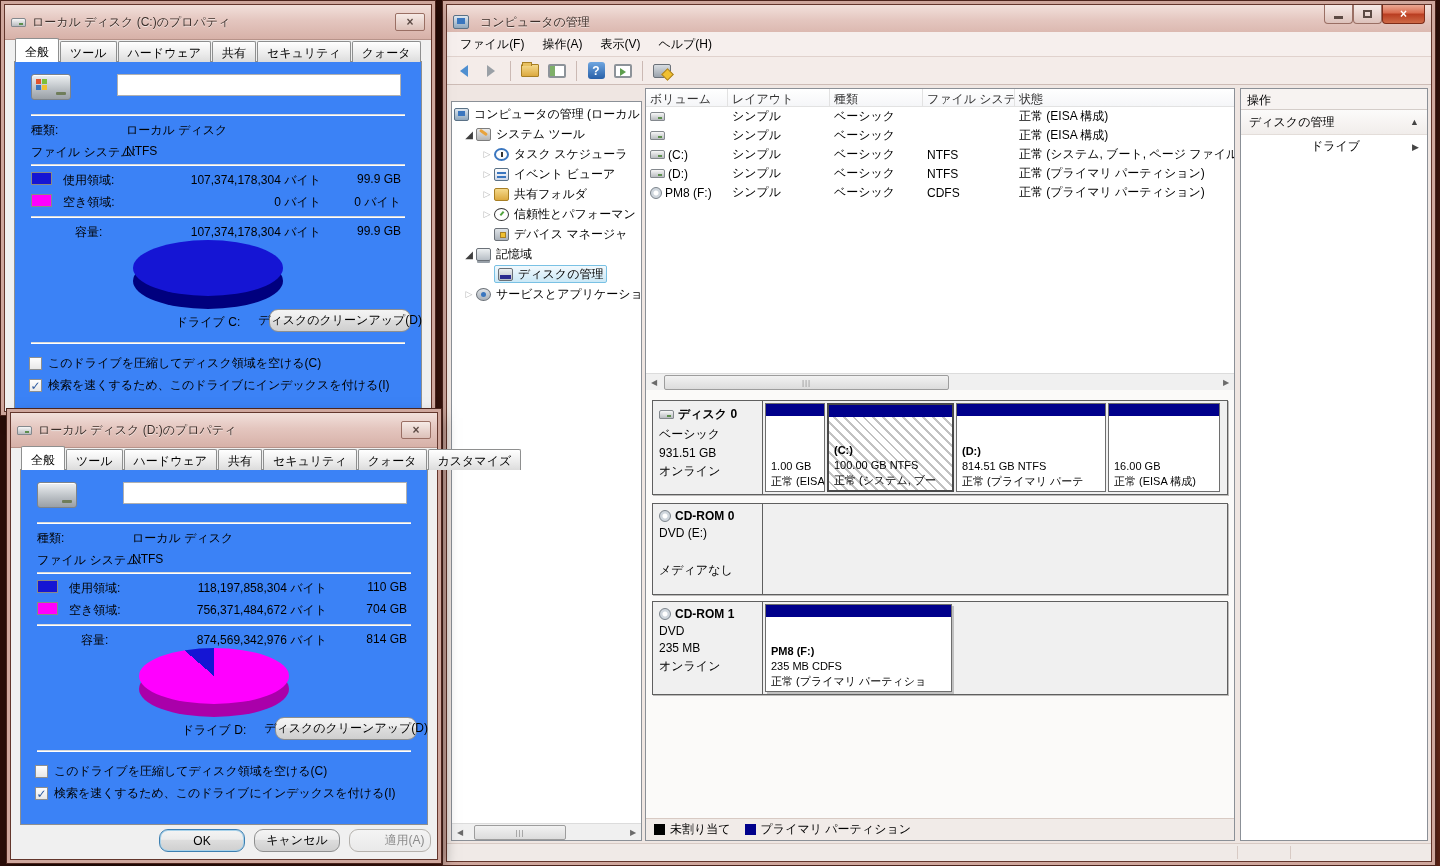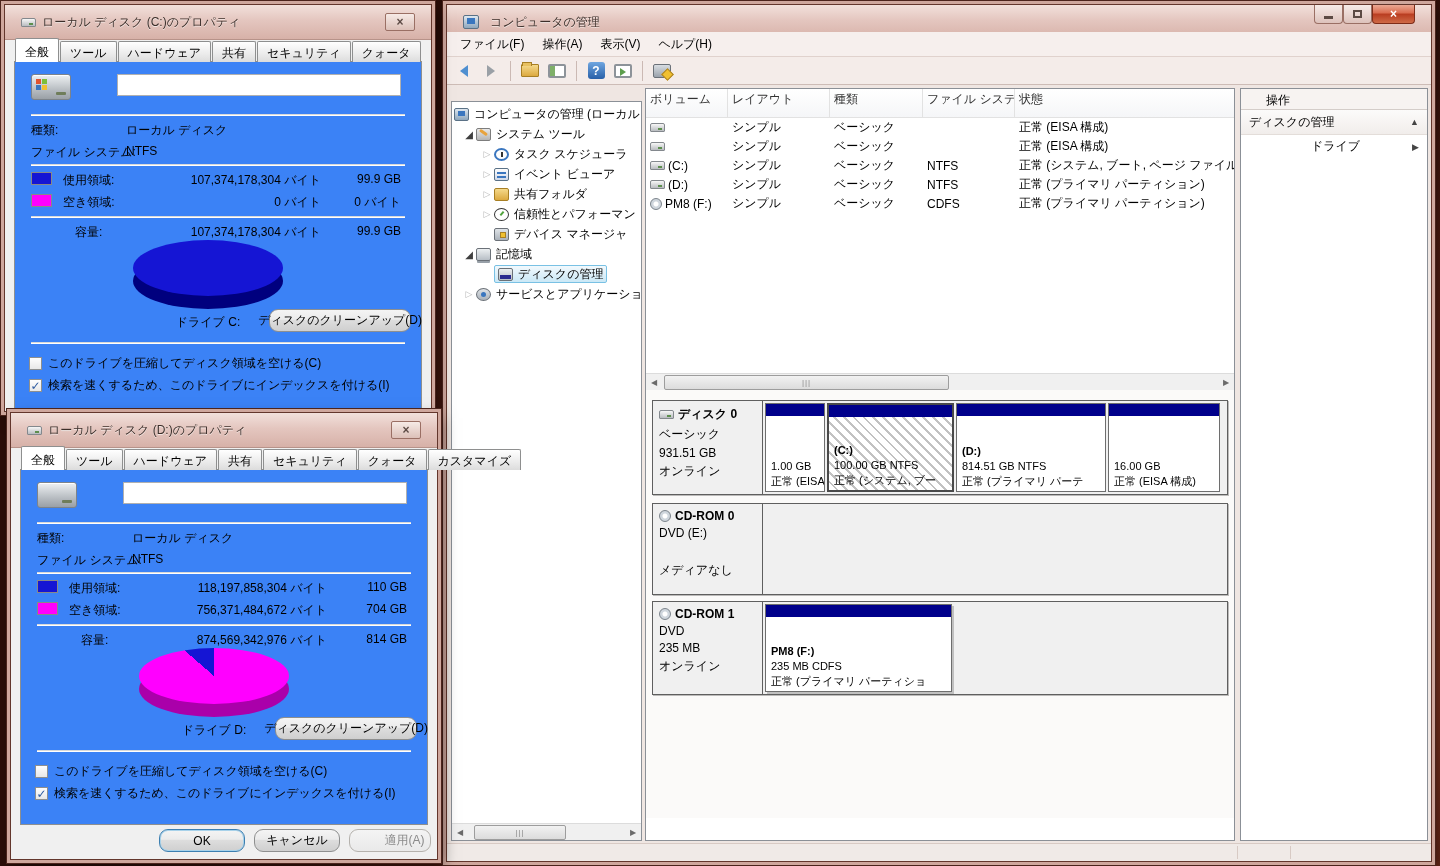--- a/index.html
+++ b/index.html
@@ -6,21 +6,21 @@
   html,body { width:1440px; height:866px; overflow:hidden;
     font-family:"Liberation Sans","DejaVu Sans",sans-serif; font-size:12px; color:#000; }
   body { background:
     radial-gradient(1200px 700px at 85% 75%, #8a3a24 0%, #5a2014 45%, #2a0d08 100%); }
 
   
   .window { position:absolute; background:#f0f0f0; border:1px solid #63362c;
     box-shadow:0 0 0 3px rgba(222,182,172,.9), 0 0 0 4px #4c241c, 4px 6px 14px rgba(0,0,0,.55); }
   .titlebar { position:absolute; left:0; top:0; right:0; height:35px;
     background:linear-gradient(#f2e0db,#e4c6bf 45%,#d7b1a8); border-bottom:1px solid #b79289;
-    display:flex; align-items:center; padding:0 16px; }
+    display:flex; align-items:center; padding:0 6px; }
   .titlebar .title { margin-left:6px; color:#3c2f2a; text-shadow:0 1px 0 rgba(255,255,255,.6);
     white-space:nowrap; overflow:hidden; }
   .cap-btns { margin-left:auto; display:flex; align-items:flex-start; height:100%; }
   .cap-btn { width:29px; height:19px; border:1px solid #9a6f64; border-top:none;
     background:linear-gradient(#f7ebe8,#ddc2bb); border-radius:0 0 4px 4px;
     display:flex; align-items:center; justify-content:center; color:#5c4a44; font-weight:bold; }
   .cap-btn.close { width:43px; background:linear-gradient(#eba894,#d96a4d 45%,#b83c20 50%,#cf6a47);
     border-color:#7e2c18; color:#fff; }
   .cap-glyph-min { width:9px; height:3px; background:#5c4a44; margin-top:6px; }
   .cap-glyph-max { width:9px; height:8px; border:2px solid #5c4a44; }
@@ -121,22 +121,22 @@
   .ti-perf:after { content:""; position:absolute; left:6px; top:2px; width:2px; height:5px; background:#51a33d; transform:rotate(40deg); }
   .ti-device { background:linear-gradient(#e0e4e8,#aab2ba); border:1px solid #6b7178; }
   .ti-device:after { content:""; position:absolute; right:2px; top:3px; width:4px; height:4px; background:#f0c030; border:1px solid #a87f23; }
   .ti-storage { background:linear-gradient(#eceff1,#b7bec5); border:1px solid #6b7178; box-shadow:0 3px 0 -1px #98a0a8; }
   .ti-diskm { background:linear-gradient(#eceff1,#b7bec5); border:1px solid #6b7178; }
   .ti-diskm:after { content:""; position:absolute; left:1px; bottom:1px; right:1px; height:4px; background:#2a2a8f; }
   .ti-services { background:linear-gradient(#dfe3e7,#a9b1b9); border:1px solid #6b7178; border-radius:50%; }
   .ti-services:after { content:""; position:absolute; left:4px; top:3px; width:5px; height:5px; background:#3a76bf; border-radius:50%; }
 
   
-  .vheader { display:grid; grid-template-columns:82px 102px 93px 92px 1fr; height:29px;
-    border-bottom:1px solid #e2e2e2; background:linear-gradient(#fff,#f5f6f8); color:#333; }
+  .vheader { display:grid; grid-template-columns:82px 102px 93px 92px 1fr; height:18px;
+    border-bottom:1px solid #e2e2e2; background:linear-gradient(#fff,#f5f6f8); color:#333;font-family:Liberation Serif, serif; }
   .vheader > div { padding:2px 4px; border-right:1px solid #e2e2e2; white-space:nowrap; overflow:hidden; }
   .vrow { display:grid; grid-template-columns:82px 102px 93px 92px 1fr; height:19px; align-items:center; }
   .vrow > div { padding:0 4px; white-space:nowrap; overflow:hidden; display:flex; align-items:center; gap:3px; }
   .vi-drive { width:15px; height:9px; border-radius:2px 2px 1px 1px; flex:none;
     background:linear-gradient(#f7f7f7,#b9bcc0); border:1px solid #83888d; position:relative; }
   .vi-drive:after { content:""; position:absolute; right:2px; bottom:1px; width:4px; height:2px; background:#5d8f4e; }
   .vi-cd { width:12px; height:12px; border-radius:50%; flex:none;
     background:radial-gradient(circle, #fff 0 2px, #cfd6dd 3px 5px, #98a2ac 6px); border:1px solid #7c848c; }
 
   
@@ -163,21 +163,21 @@
   .part-body .pt { font-weight:bold; }
   .part.selected { border:2px solid #4a4a4a; }
   .part.selected .part-body { background-image:repeating-linear-gradient(45deg,
      rgba(255,255,255,0) 0 5px, #c2c2c2 5px 7px); }
   .legendbar { position:absolute; left:0; right:0; bottom:0; height:22px; background:#f1ebe8;
     border-top:1px solid #d8cac4; display:flex; align-items:center; padding:0 8px; gap:14px; }
   .legend-item { display:flex; align-items:center; gap:5px; }
   .legend-sq { width:11px; height:11px; flex:none; }
 
   
-  .act-header { height:21px; border-bottom:1px solid #d4cdc9; padding:3px 25px; background:#f7f3f1; }
+  .act-header { height:21px; border-bottom:1px solid #d4cdc9; padding:3px 6px; background:#f7f3f1; }
   .act-group { height:25px; border-bottom:1px solid #e3ddd9; display:flex; align-items:center;
     padding:0 8px; background:linear-gradient(#fcfbfa,#f1edeb); }
   .act-group .tri { margin-left:auto; font-size:9px; color:#444; }
   .act-item { height:23px; display:flex; align-items:center; padding:0 8px 0 70px; }
   .act-item .tri { margin-left:auto; font-size:9px; color:#444; }
 </style>
 </head>
 <body>
 
 <div class="window" id="mmc" style="left:446px; top:4px; width:986px; height:858px;">
@@ -438,20 +438,30 @@
               <div class="part-body">
                 <div class="pt">PM8  (F:)</div>
                 <div>235 MB CDFS</div>
                 <div>正常 (プライマリ パーティショ</div>
               </div>
             </div>
           </div>
         </div>
       </div>
 
+      <div class="legendbar">
+        <span class="legend-item">
+          <span class="legend-sq" style="background: rgb(0, 0, 0);"></span>
+          <span>未割り当て</span>
+        </span>
+        <span class="legend-item">
+          <span class="legend-sq" style="background: rgb(0, 0, 139);"></span>
+          <span>プライマリ パーティション</span>
+        </span>
+      </div>
     </div>
 
     <div class="panel" style="left:793px; top:3px; width:188px; bottom:2px;">
       <div class="act-header">操作</div>
       <div class="act-group">
         <span>ディスクの管理</span>
         <span class="tri">▲</span>
       </div>
       <div class="act-item">
         <span>ドライブ</span>

